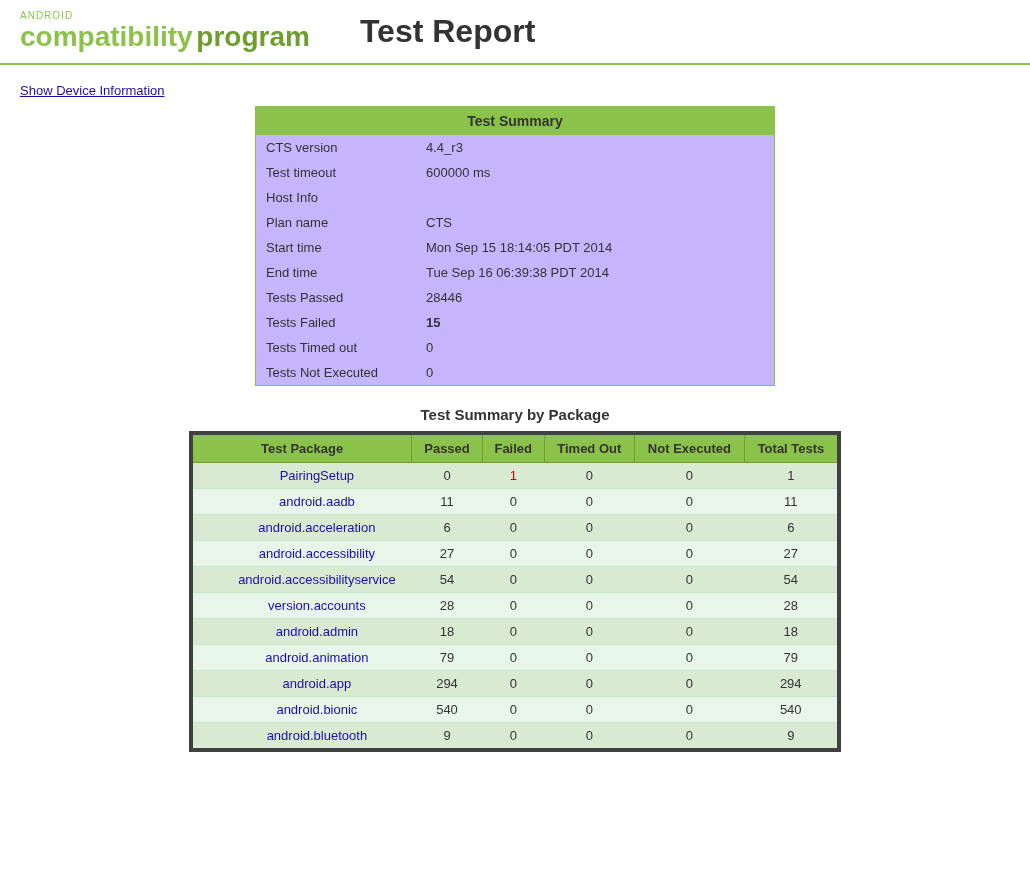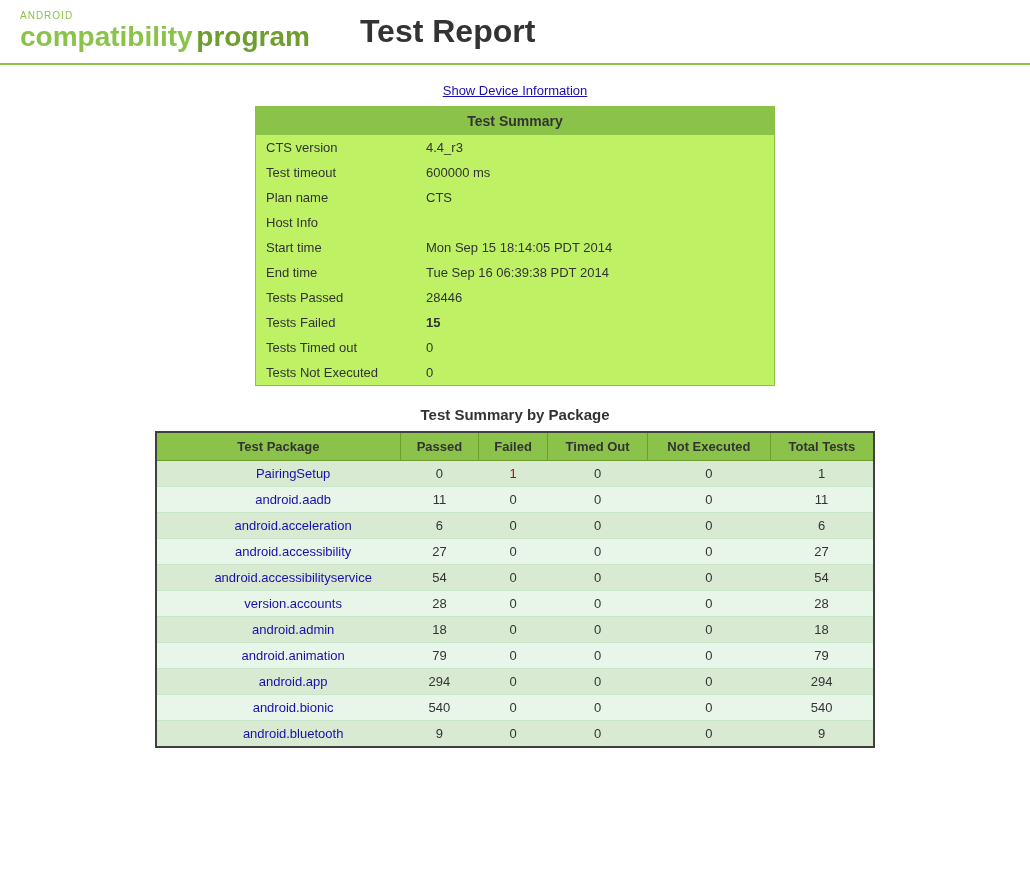--- a/index.html
+++ b/index.html
@@ -6,36 +6,36 @@
     body { font-family: Arial, sans-serif; font-size: 13px; background: #fff; color: #333; }
 
     #header { display: flex; align-items: center; padding: 10px 20px; border-bottom: 2px solid #8bc34a; }
     #logo-area { display: flex; flex-direction: column; margin-right: 20px; }
     #logo-android { font-size: 10px; color: #8bc34a; letter-spacing: 1px; text-transform: uppercase; }
     #logo-compat { font-size: 28px; color: #8bc34a; font-weight: bold; line-height: 1; }
     #page-title { font-size: 32px; font-weight: bold; color: #333; margin-left: 30px; text-align: right; }
 
     #content { padding: 10px 20px; }
 
-    #show-device-info { text-align: center; margin: 8px 0; }
+    #show-device-info { text-align: left; margin: 8px 0; }
     #show-device-info a { color: #1a0dab; font-size: 13px; }
 
     
     #summary-container { width: 520px; margin: 0 auto 20px auto; border: 1px solid #8bc34a; }
     #summary-title { background: #8bc34a; color: #333; font-weight: bold; text-align: center; padding: 6px; font-size: 14px; }
-    #summary-table { width: 100%; border-collapse: collapse; background: #bef264; }
+    #summary-table { width: 100%; border-collapse: collapse; background: #c4b5fd; }
     #summary-table td { padding: 5px 10px; }
     #summary-table td:first-child { font-weight: normal; color: #333; width: 160px; }
     #summary-table td:last-child { color: #333; }
     .failed-val { color: #cc0000; font-weight: bold; }
 
     
     #pkg-title { text-align: center; font-weight: bold; font-size: 15px; margin: 10px 0 8px 0; }
 
-    #pkg-table { width: 720px; margin: 0 auto; border-collapse: collapse; border: 2px solid #404040; }
+    #pkg-table { width: 652px; margin: 0 auto; border-collapse: collapse; border: 4px solid #404040; }
     #pkg-table th { background: #8bc34a; color: #333; font-weight: bold; padding: 6px 10px; text-align: center; border: 1px solid #6d9e2e; }
     #pkg-table td { padding: 5px 10px; text-align: center; border-bottom: 1px solid #c8e6c9; }
     #pkg-table tr:nth-child(odd) td { background: #d9ead3; }
     #pkg-table tr:nth-child(even) td { background: #e8f5e9; }
     #pkg-table td:first-child { text-align: center; }
     #pkg-table td a { color: #1a0dab; text-decoration: none; padding-left: 29px; }
     .failed-cell { color: #cc0000; }
   </style>
 </head>
 <body>
@@ -63,26 +63,26 @@
       <tbody id="summary-tbody">
           <tr>
             <td>CTS version</td>
             <td>4.4_r3</td>
           </tr>
           <tr>
             <td>Test timeout</td>
             <td>600000 ms</td>
           </tr>
           <tr>
+            <td>Host Info</td>
+            <td></td>
+          </tr>
+          <tr>
             <td>Plan name</td>
             <td>CTS</td>
-          </tr>
-          <tr>
-            <td>Host Info</td>
-            <td></td>
           </tr>
           <tr>
             <td>Start time</td>
             <td>Mon Sep 15 18:14:05 PDT 2014</td>
           </tr>
           <tr>
             <td>End time</td>
             <td>Tue Sep 16 06:39:38 PDT 2014</td>
           </tr>
           <tr>

